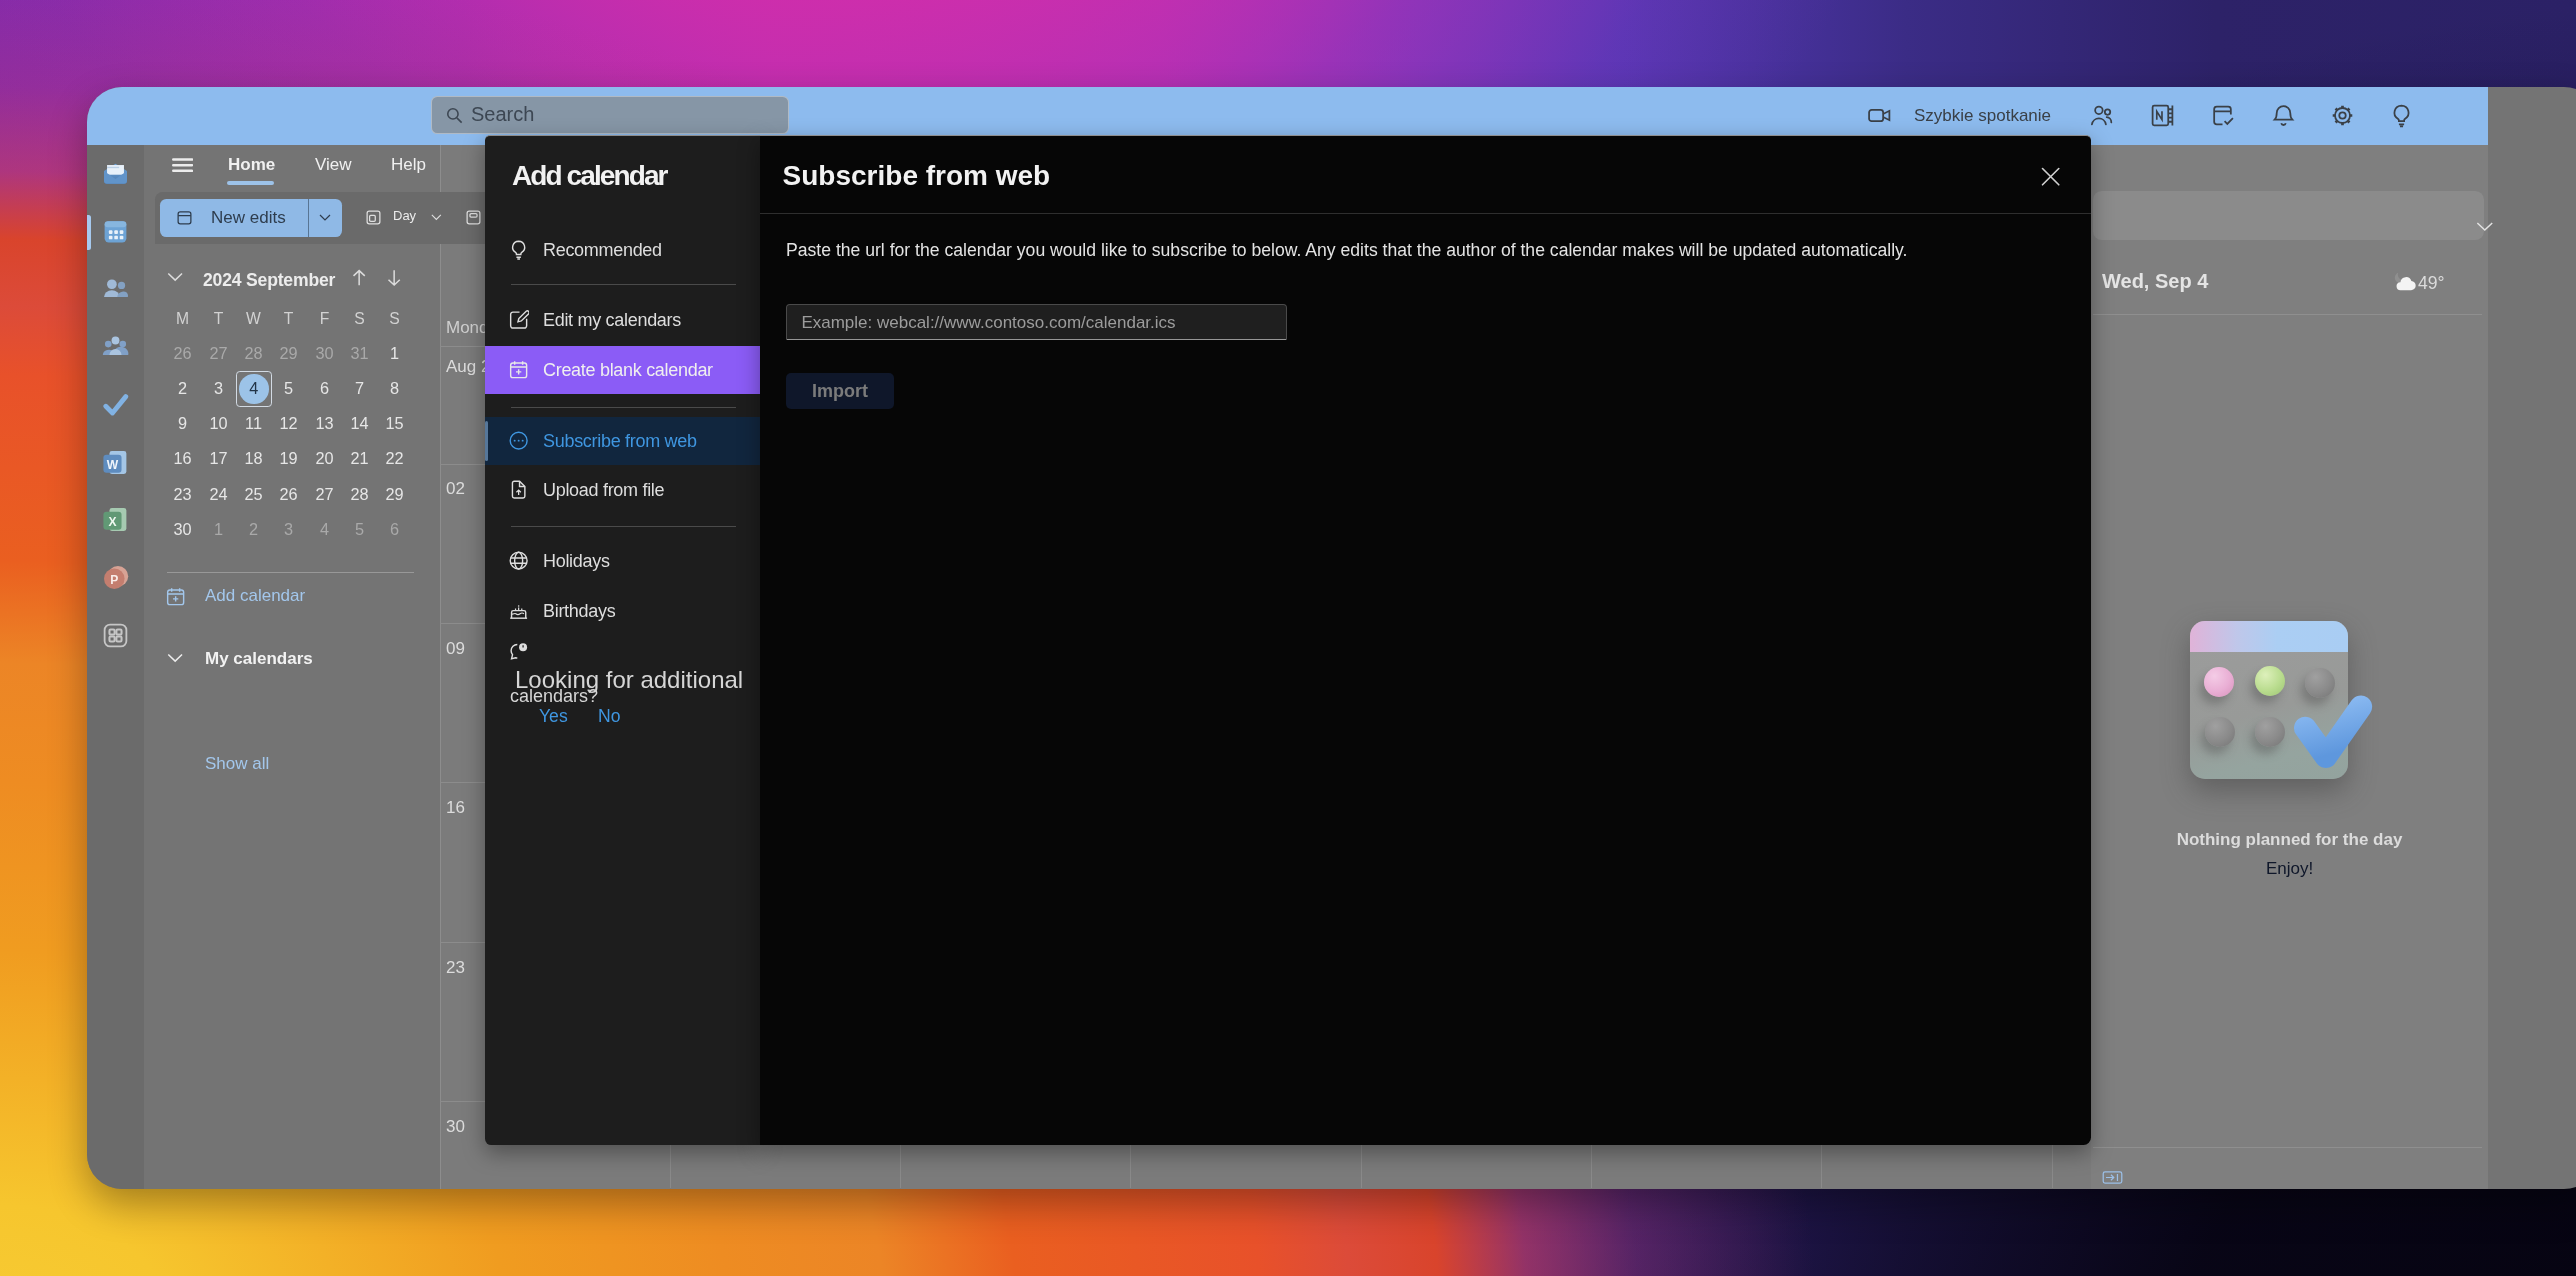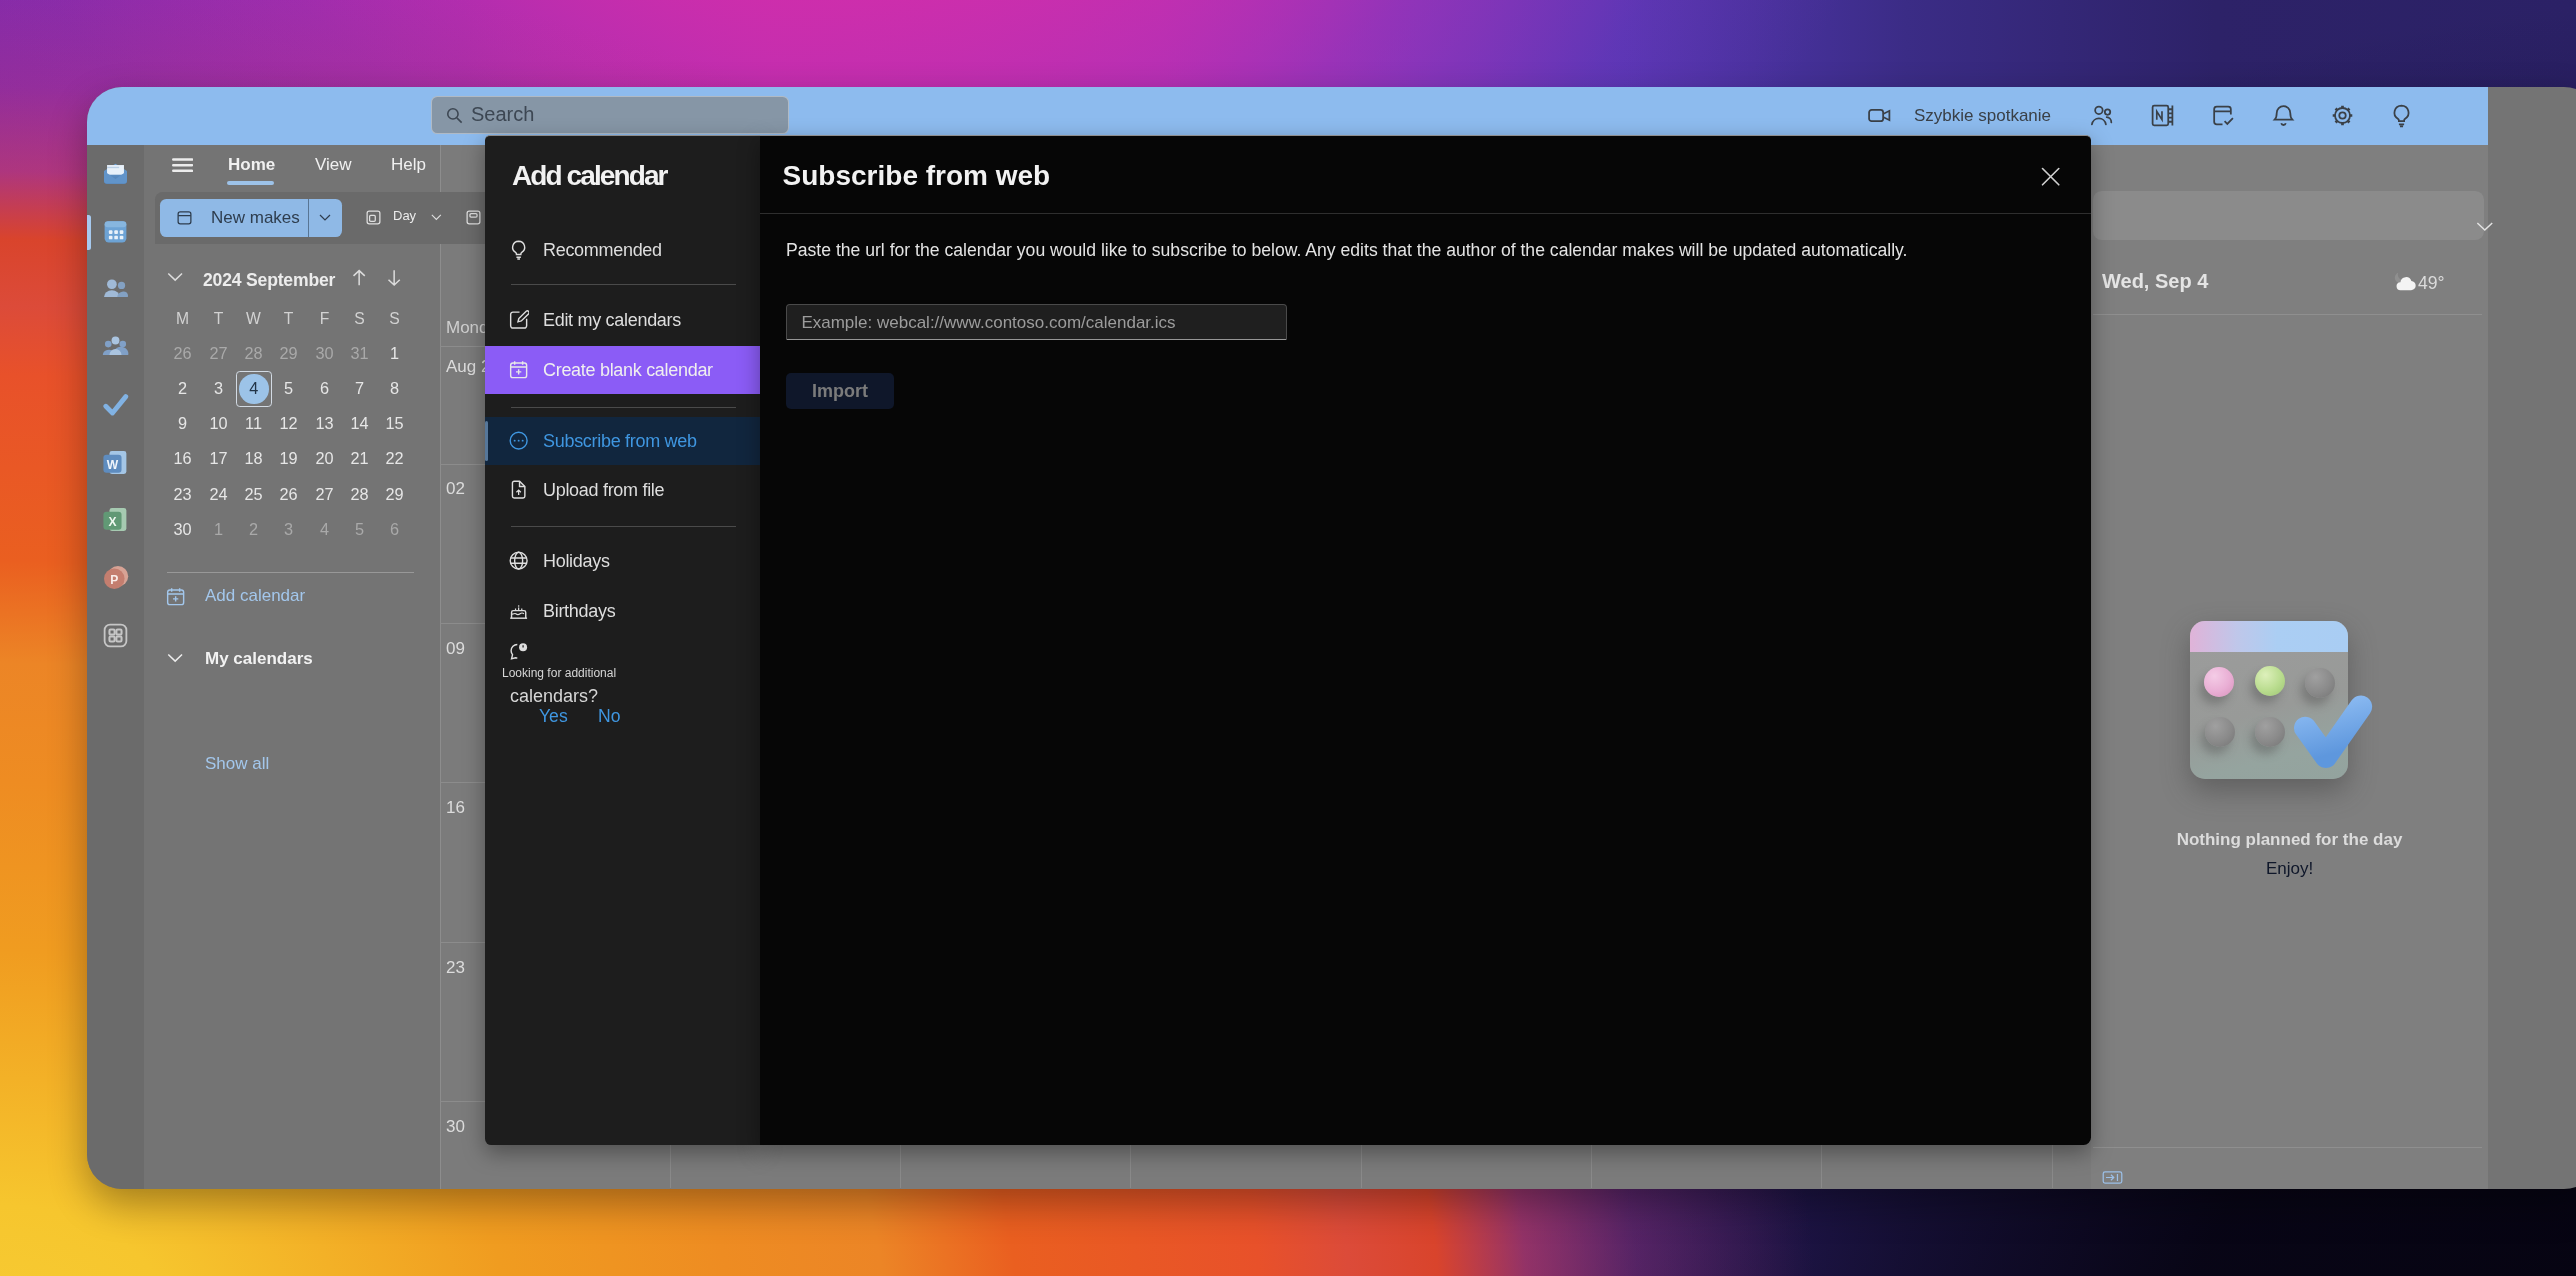--- a/index.html
+++ b/index.html
@@ -227,21 +227,21 @@
   <div class="menutext" style="left:141px;font-weight:bold">Home</div>
   <div class="menutext" style="left:228px">View</div>
   <div class="menutext" style="left:304px">Help</div>
   <div class="homeline"></div>
   <div class="newevent"></div>
   <div class="ne-split"></div>
   <svg class="abs" style="left:89px;top:122px" width="17" height="17" viewBox="0 0 24 24" fill="none" stroke="#2e3d4e" stroke-width="1.8">
       <rect x="3" y="4" width="18" height="17" rx="3"></rect>
       <path d="M3 9.5 h18"></path>
     </svg>
-  <div class="abs" style="left:124px;top:121px;font-size:17px;color:#2e3d4e">New makes</div>
+  <div class="abs" style="left:124px;top:121px;font-size:17px;color:#2e3d4e">New edits</div>
   <svg class="abs" style="left:232px;top:127px" width="12" height="7.5" viewBox="0 0 19 12" fill="none" stroke="#2e3d4e" stroke-width="2">
       <path d="M1.5 1.5 L9.5 9.5 L17.5 1.5"></path>
     </svg>
   <svg class="abs" style="left:278px;top:122px" width="17" height="17" viewBox="0 0 24 24" fill="none" stroke="#dedede" stroke-width="1.8">
       <rect x="3" y="3" width="18" height="18" rx="3"></rect>
       <rect x="6.5" y="9" width="8" height="8.5" rx="1.5"></rect>
     </svg>
   <div class="abs" style="left:306px;top:121px;font-size:13px;color:#ececec">Day</div>
   <svg class="abs" style="left:344px;top:127px" width="10.7" height="7" viewBox="0 0 19 12" fill="none" stroke="#dedede" stroke-width="2">
       <path d="M1.5 1.5 L9.5 9.5 L17.5 1.5"></path>
@@ -439,21 +439,21 @@
           <path d="M8.5 12 V9.5 M15.5 12 V9.5 M12 12 V8.5" stroke-width="1.4"></path>
           <circle cx="12" cy="6.8" r="0.9" fill="#dedede" stroke="none"></circle>
         </svg>
       <div class="tx">Birthdays</div>
     </div>
     <svg style="position:absolute;left:23px;top:505px;width:21.3px;height:21.3px" viewBox="0 0 24 24" fill="none" stroke="#dedede" stroke-width="1.6">
         <path d="M10.5 4 a7 7 0 0 0 -7 7 c0 1.7 0.6 3.2 1.6 4.4 L4 20 l4.6 -1.1 a7 7 0 0 0 1.9 0.3"></path>
         <circle cx="17" cy="7" r="4.5" fill="#dedede" stroke="none"></circle>
         <path d="M17 4.8 v2.6 M17 9.2 v0.01" stroke="#1d1d1d" stroke-width="1.4"></path>
       </svg>
-    <div style="position:absolute;left:17px;top:530px;font-size:12px;color:#d6d6d6">Looking for additional</div>
+    <div style="position:absolute;left:30px;top:530px;font-size:24px;color:#d6d6d6">Looking for additional</div>
     <div style="position:absolute;left:25px;top:550px;font-size:18px;color:#d6d6d6">calendars?</div>
     <div style="position:absolute;left:54px;top:570px;font-size:17.6px;color:#3f96e0">Yes</div>
     <div style="position:absolute;left:113px;top:570px;font-size:17.6px;color:#3f96e0">No</div>
   </div>
   <div class="modal-right">
     <div class="mr-title">Subscribe from web</div>
     <div class="mr-div"></div>
     <div class="mr-para">Paste the url for the calendar you would like to subscribe to below. Any edits that the author of the calendar makes will be updated automatically.</div>
     <div class="mr-input">Example: webcal://www.contoso.com/calendar.ics</div>
     <div class="mr-btn">Import</div>

